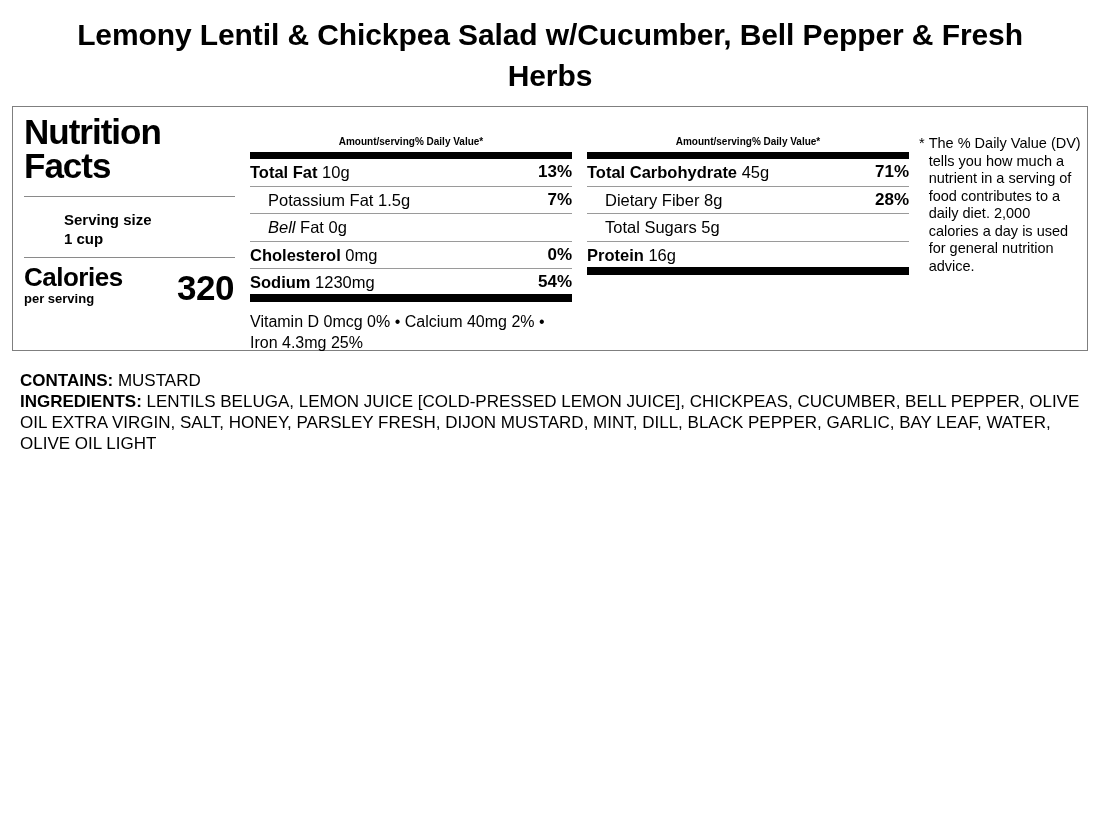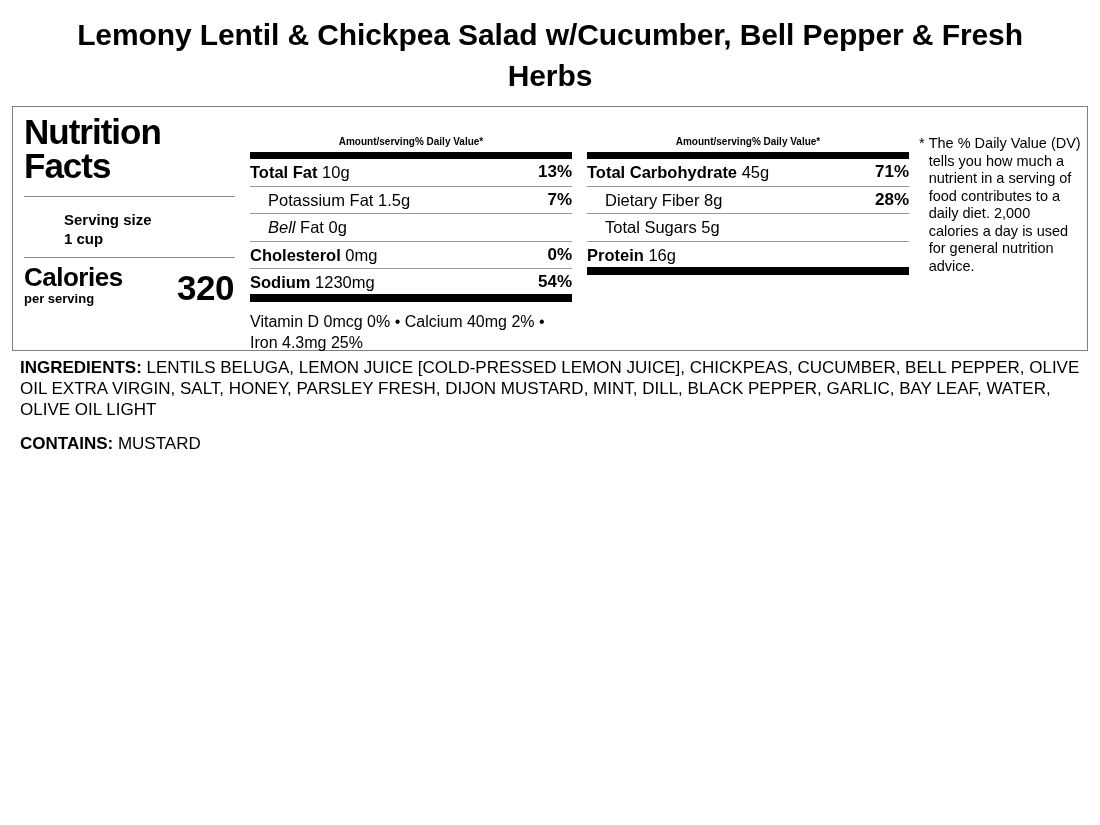--- a/index.html
+++ b/index.html
@@ -256,21 +256,21 @@
   <div class="col-foot">
     <div class="foot-text">
       <span class="foot-star">*</span>
       <span>The % Daily Value (DV) tells you how much a nutrient in a serving of food contributes to a daily diet. 2,000 calories a day is used for general nutrition advice.</span>
     </div>
   </div>
 
 </div>
 
 <div id="ingredients-section">
+  <p id="contains-line">
+    <span class="lbl-bold">CONTAINS:</span>
+    <span>MUSTARD</span>
+  </p>
   <p id="ingredients-line">
     <span class="lbl-bold">INGREDIENTS:</span>
     <span>LENTILS BELUGA, LEMON JUICE [COLD-PRESSED LEMON JUICE], CHICKPEAS, CUCUMBER, BELL PEPPER, OLIVE OIL EXTRA VIRGIN, SALT, HONEY, PARSLEY FRESH, DIJON MUSTARD, MINT, DILL, BLACK PEPPER, GARLIC, BAY LEAF, WATER, OLIVE OIL LIGHT</span>
   </p>
-  <p id="contains-line">
-    <span class="lbl-bold">CONTAINS:</span>
-    <span>MUSTARD</span>
-  </p>
 </div>
 
 </body></html>

